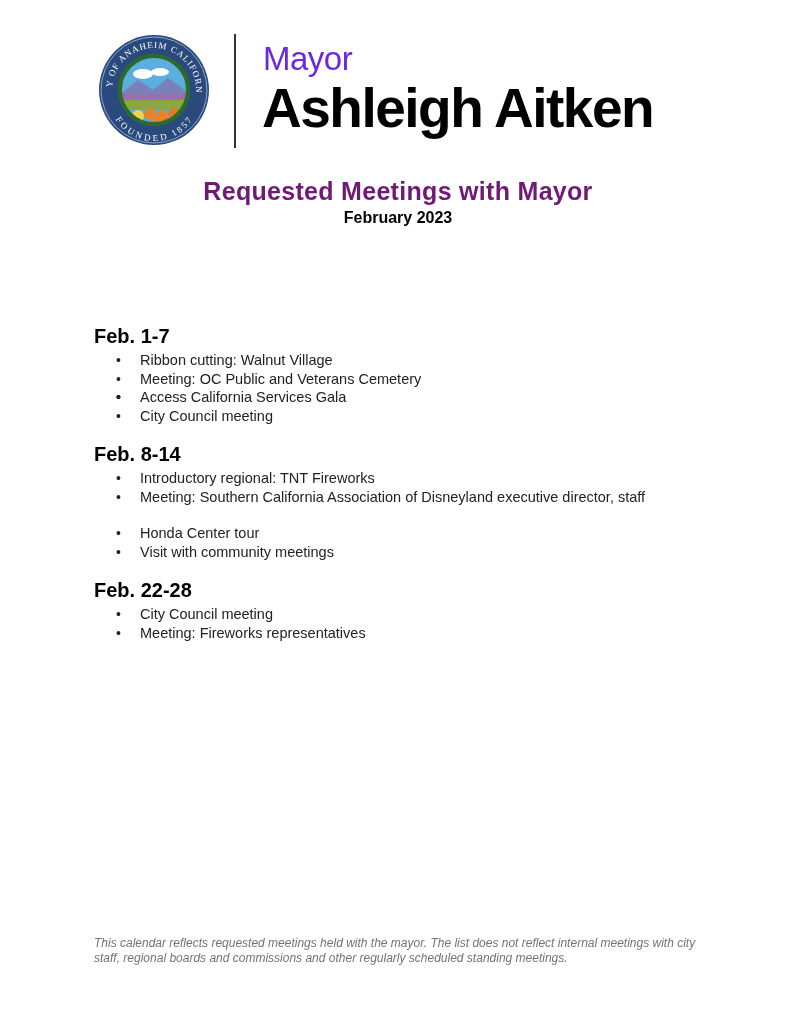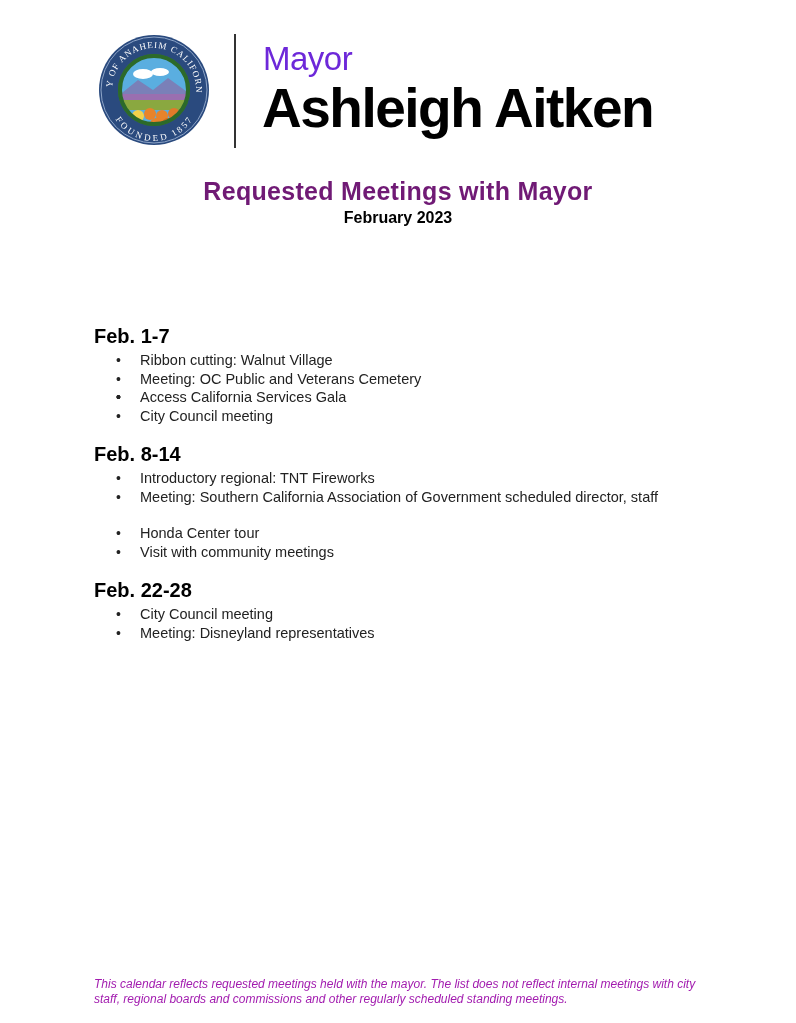--- a/index.html
+++ b/index.html
@@ -11,21 +11,21 @@
   .mayor-name { position: absolute; left: 164px; top: 44px; font-size: 55px; font-weight: bold; color: #000000; letter-spacing: -1.5px; white-space: nowrap; }
   .title-block { position: absolute; left: 0; top: 177px; width: 796px; text-align: center; }
   .title { font-size: 25px; font-weight: bold; color: #701a75; letter-spacing: 0.3px; }
   .subtitle { font-size: 16px; font-weight: bold; color: #000; margin-top: 3px; }
   .weeks { position: absolute; left: 94px; top: 325px; width: 640px; }
   .week { margin-bottom: 18px; }
   .week-heading { font-size: 20px; font-weight: bold; color: #000; margin: 0 0 4px 0; line-height: 22px; }
   .week ul { list-style: none; margin: 0; padding: 0 0 0 22px; }
   .week li { position: relative; font-size: 14.5px; color: #222; line-height: 18.5px; padding-left: 24px; }
   .week li .bullet { position: absolute; left: 0; top: 0; font-size: 14px; }
-  .footer-note { position: absolute; left: 94px; top: 977px; width: 620px; font-size: 12px; font-style: italic; color: #a21caf; line-height: 15px; }
+  .footer-note { position: absolute; left: 94px; top: 936px; width: 620px; font-size: 12px; font-style: italic; color: #737373; line-height: 15px; }
 </style>
 </head>
 <body>
 
 <div class="header">
   <svg class="seal" viewBox="0 0 112 112">
     <defs>
       <path id="topArc" d="M 14 56 A 42 42 0 0 1 98 56"></path>
       <path id="botArc" d="M 20 62 A 36 36 0 0 0 92 62"></path>
       <clipPath id="inner">
@@ -77,31 +77,31 @@
       <li><span class="bullet">•</span></li>
       <li><span class="bullet">•</span></li>
       <li><span class="bullet">•</span><span>Access California Services Gala</span></li>
       <li><span class="bullet">•</span><span>City Council meeting</span></li>
     </ul>
   </div>
   <div class="week">
     <h2 class="week-heading">Feb. 8-14</h2>
     <ul>
       <li><span class="bullet">•</span><span>Introductory regional: TNT Fireworks</span></li>
-      <li style="white-space:nowrap"><span class="bullet">•</span><span>Meeting: Southern California Association of Government scheduled director, staff</span></li>
+      <li style="white-space:nowrap"><span class="bullet">•</span><span>Meeting: Southern California Association of Disneyland executive director, staff</span></li>
     </ul>
   </div>
   <div class="week">
     <ul>
       <li><span class="bullet">•</span><span>Honda Center tour</span></li>
       <li><span class="bullet">•</span><span>Visit with community meetings</span></li>
     </ul>
   </div>
   <div class="week">
     <h2 class="week-heading">Feb. 22-28</h2>
     <ul>
       <li><span class="bullet">•</span><span>City Council meeting</span></li>
-      <li><span class="bullet">•</span><span>Meeting: Disneyland representatives</span></li>
+      <li><span class="bullet">•</span><span>Meeting: Fireworks representatives</span></li>
     </ul>
   </div>
 </div>
 
 <div class="footer-note">This calendar reflects requested meetings held with the mayor.  The list does not reflect internal meetings with city staff, regional boards and commissions and other regularly scheduled standing meetings.</div>
 
 </body></html>

